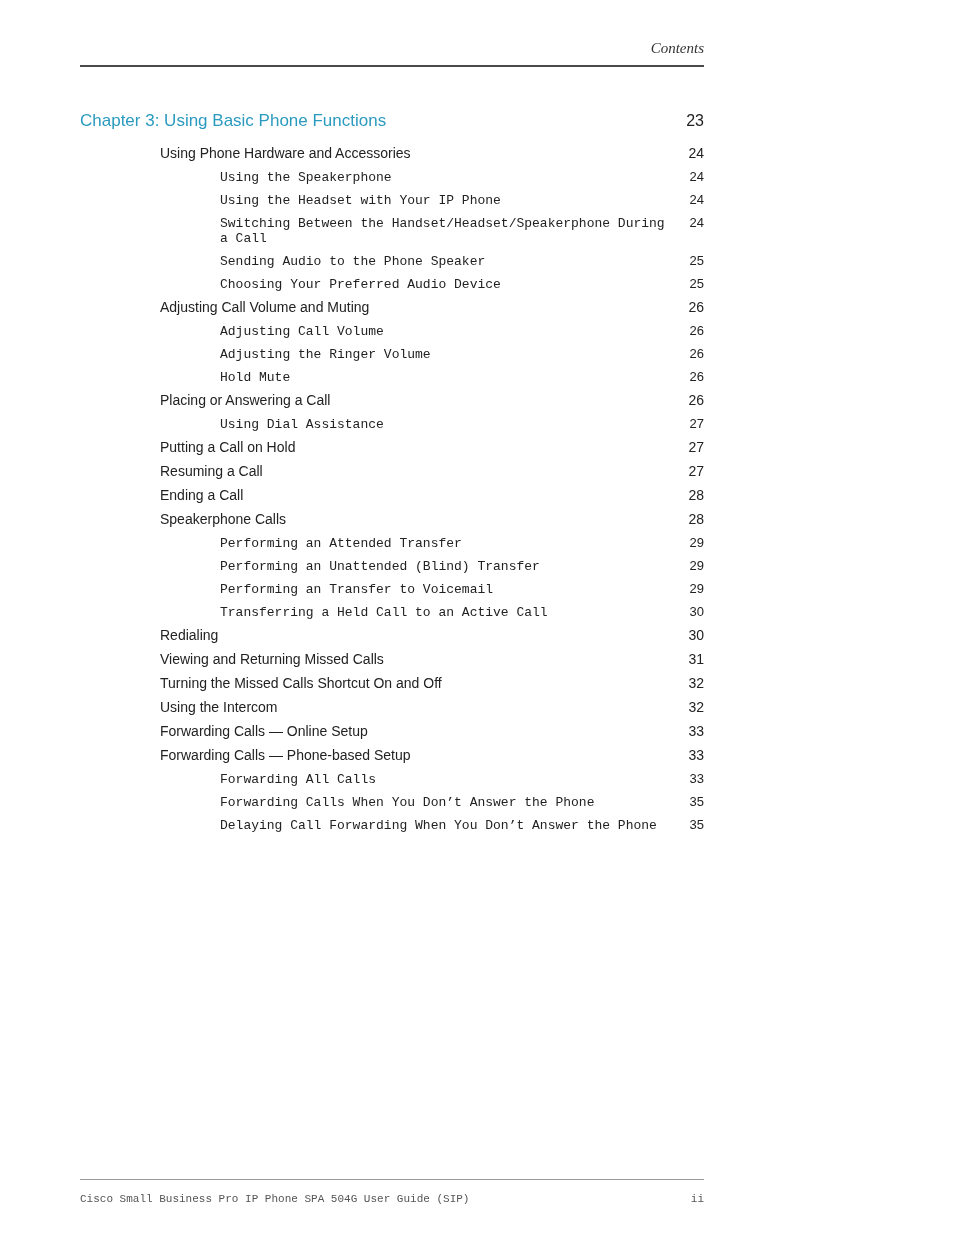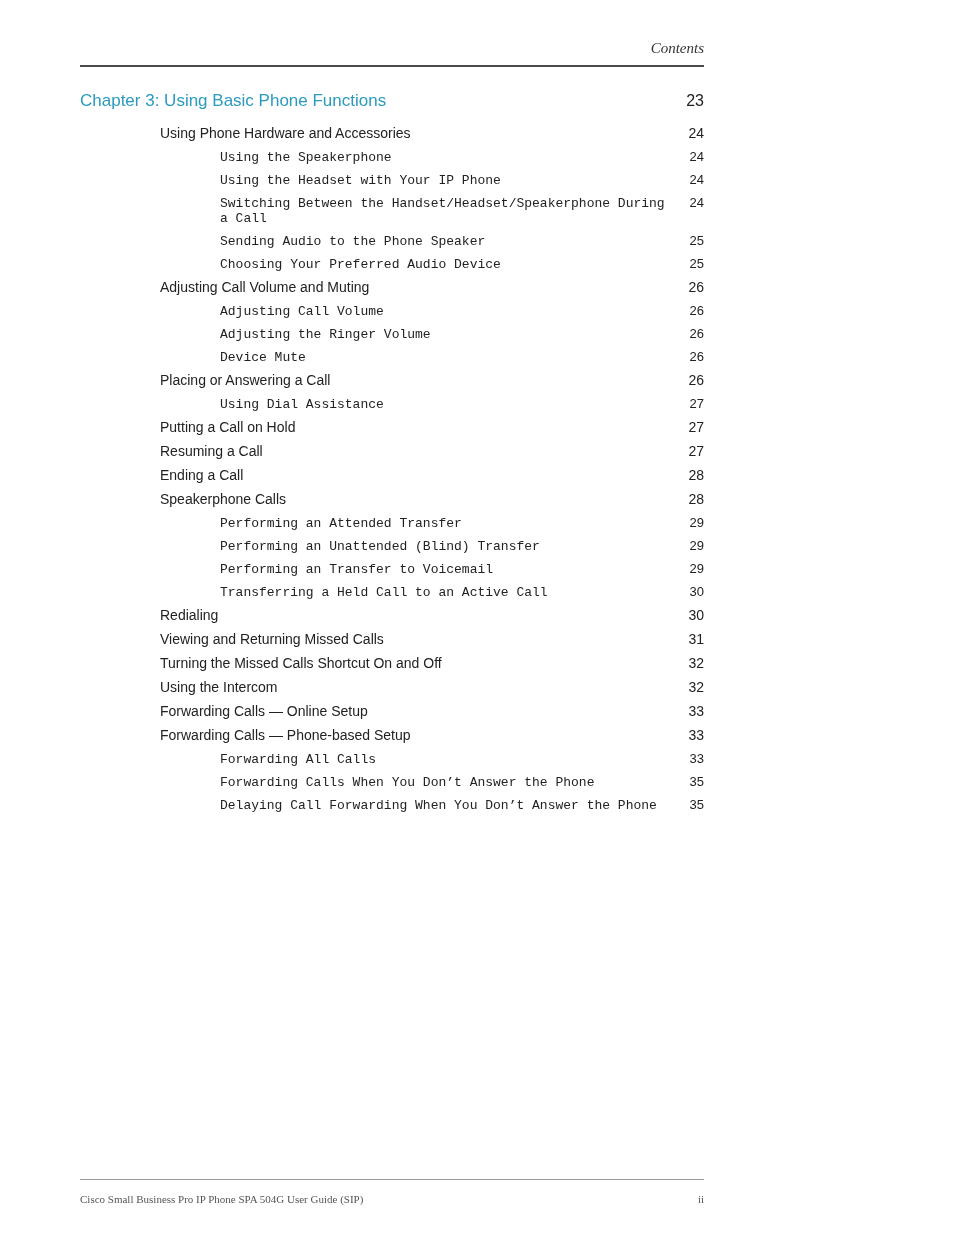--- a/index.html
+++ b/index.html
@@ -34,21 +34,21 @@
     }
 
     .header-title {
       font-size: 15px;
       color: #333;
       font-style: italic;
       font-family: Georgia, serif;
     }
 
     .toc-body {
-      margin-top: 24px;
+      margin-top: 44px;
     }
 
     .chapter-entry {
       display: flex;
       justify-content: space-between;
       align-items: baseline;
       margin-bottom: 14px;
     }
 
     .chapter-title {
@@ -126,21 +126,21 @@
 
     .footer-content {
       position: absolute;
       bottom: 30px;
       left: 80px;
       right: 80px;
       display: flex;
       justify-content: space-between;
       font-size: 11px;
       color: #555;
-      font-family: Liberation Serif, serif;
+      font-family: Liberation Mono, monospace;
     }
   </style>
 </head>
 <body>
 
 <div class="page-container">
 
   <div class="header-section">
     <span class="header-title">Contents</span>
   </div>
@@ -190,21 +190,21 @@
             <span class="subsection-title">Adjusting Call Volume</span>
             <span class="dots"></span>
             <span class="subsection-page">26</span>
           </div>
       <div class="subsection-entry">
             <span class="subsection-title">Adjusting the Ringer Volume</span>
             <span class="dots"></span>
             <span class="subsection-page">26</span>
           </div>
       <div class="subsection-entry">
-            <span class="subsection-title">Device Mute</span>
+            <span class="subsection-title">Hold Mute</span>
             <span class="dots"></span>
             <span class="subsection-page">26</span>
           </div>
       <div class="section-entry">
         <span class="section-title">Placing or Answering a Call</span>
         <span class="dots"></span>
         <span class="section-page">26</span>
       </div>
       <div class="subsection-entry">
             <span class="subsection-title">Using Dial Assistance</span>

